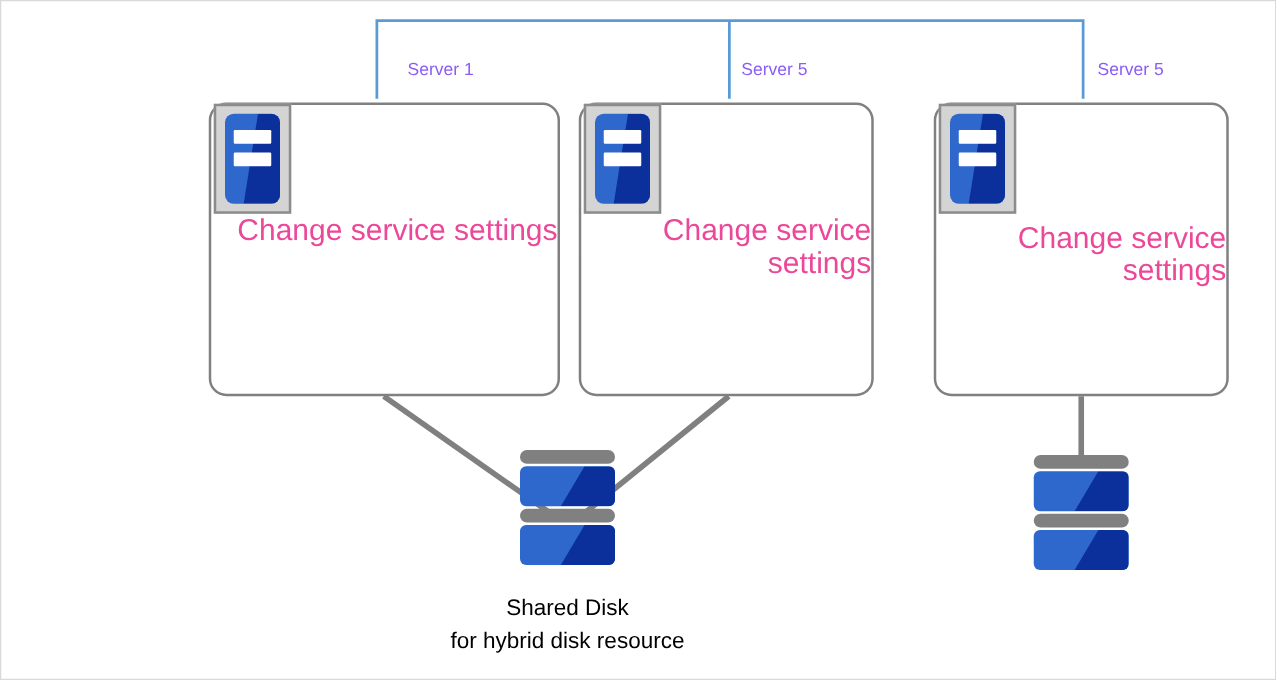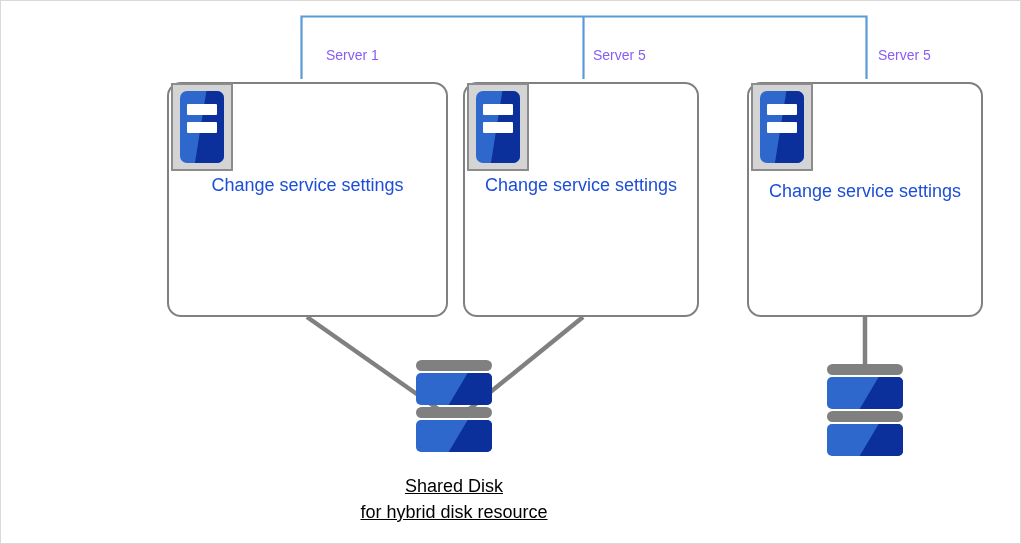--- a/index.html
+++ b/index.html
@@ -41,23 +41,23 @@
   .server-box {
     position: absolute;
     background: #ffffff;
     border: 2.5px solid #808080;
     border-radius: 14px;
     box-sizing: border-box;
   }
   .box-text {
     position: absolute;
     width: 100%;
-    text-align: center;
-    font-size: 18px;
-    color: #1d4ed8;
+    text-align: right;
+    font-size: 24px;
+    color: #ec4899;
     line-height: 26px;
   }
 
   
   .server-icon {
     position: absolute;
     background: #d4d4d4;
     border: 2px solid #8c8c8c;
     box-sizing: border-box;
     width: 62px;
@@ -125,21 +125,20 @@
   .disk .gap { height: 2px; }
 
   
   .caption {
     position: absolute;
     text-align: center;
     font-size: 18px;
     color: #000000;
     line-height: 26px;
     white-space: pre-line;
-    text-decoration: underline;
   }
 </style>
 </head>
 <body>
 
 <div id="canvas">
 
   <svg id="svg-layer" viewBox="0 0 1021 544" xmlns="http://www.w3.org/2000/svg">
 
     <g>

